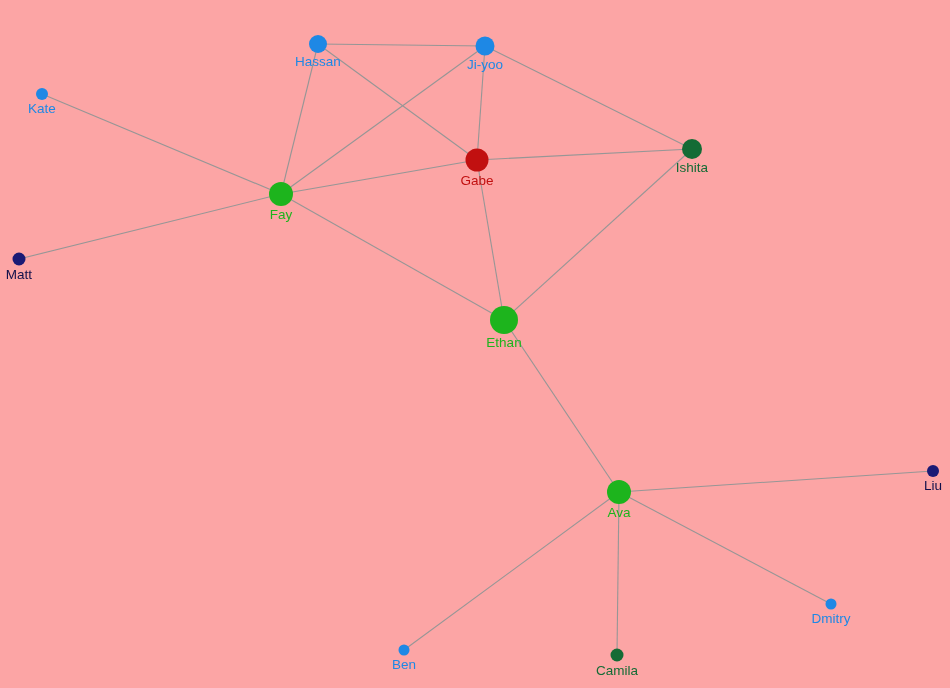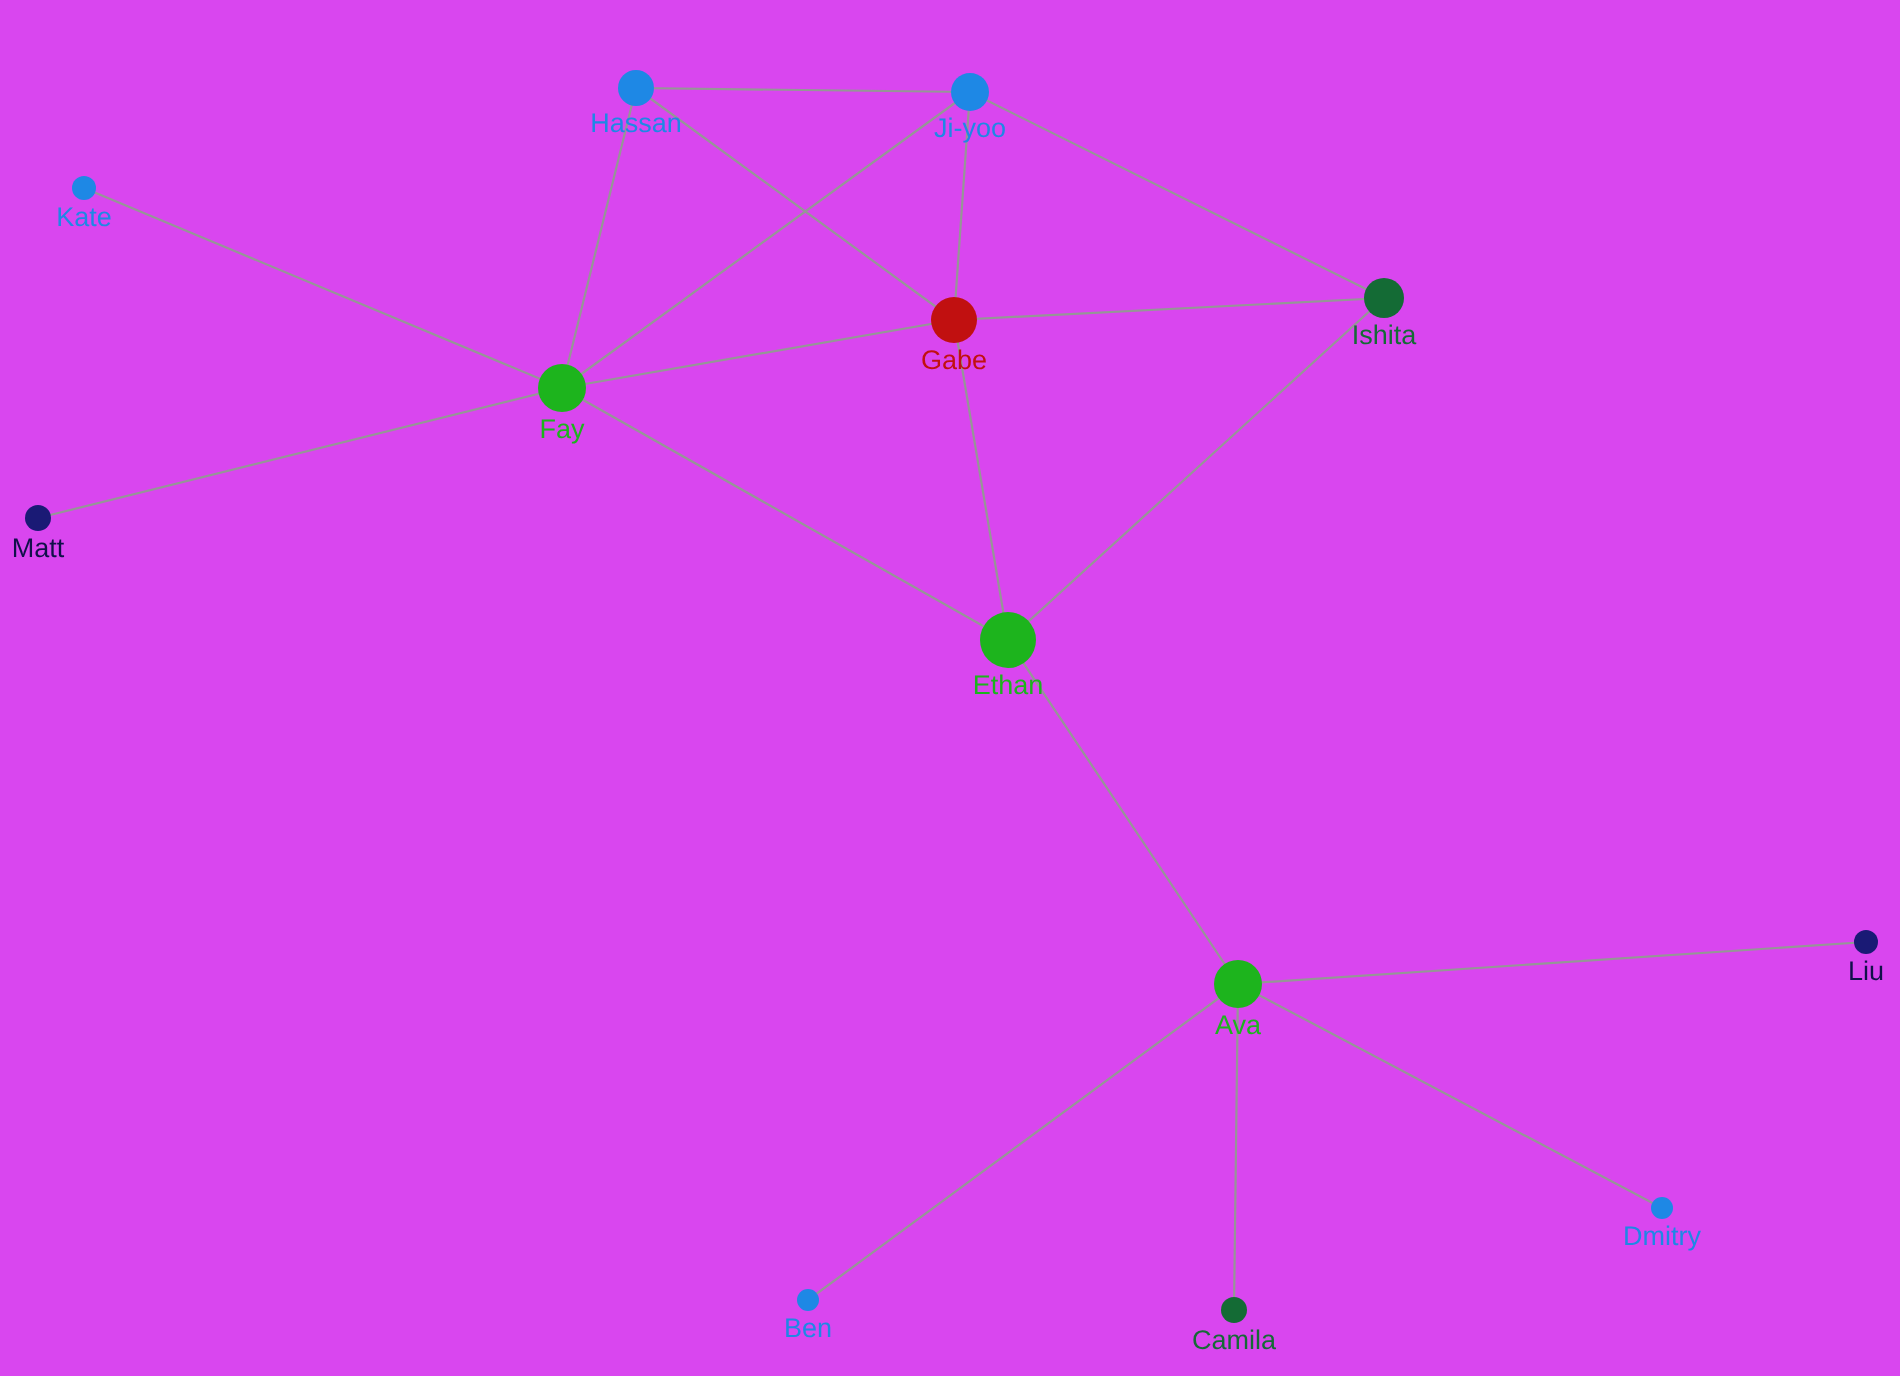--- a/index.html
+++ b/index.html
@@ -5,21 +5,21 @@
   html, body {
     margin: 0;
     padding: 0;
     background: #ffffff;
     font-family: "Liberation Sans", "DejaVu Sans", sans-serif;
   }
   #canvas-wrap {
     position: relative;
     width: 950px;
     height: 688px;
-    background: #d946ef;
+    background: #fca5a5;
     overflow: hidden;
   }
   svg { display: block; }
   .edge {
     stroke: #969696;
     stroke-width: 1.1;
     fill: none;
   }
   .node-circle {
     stroke: none;

